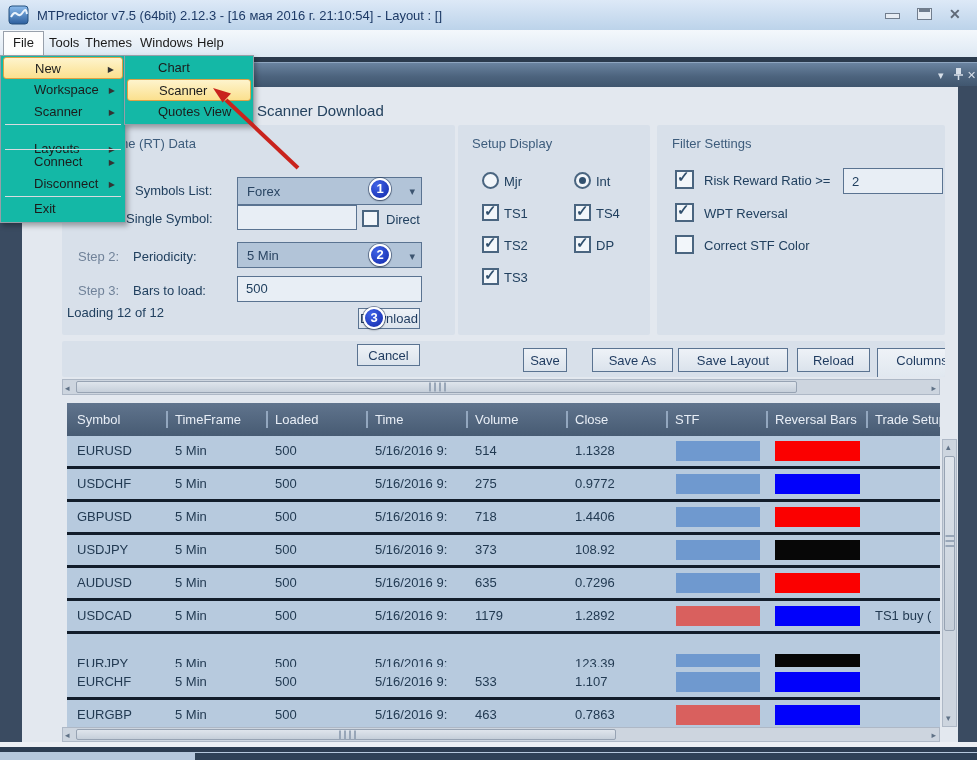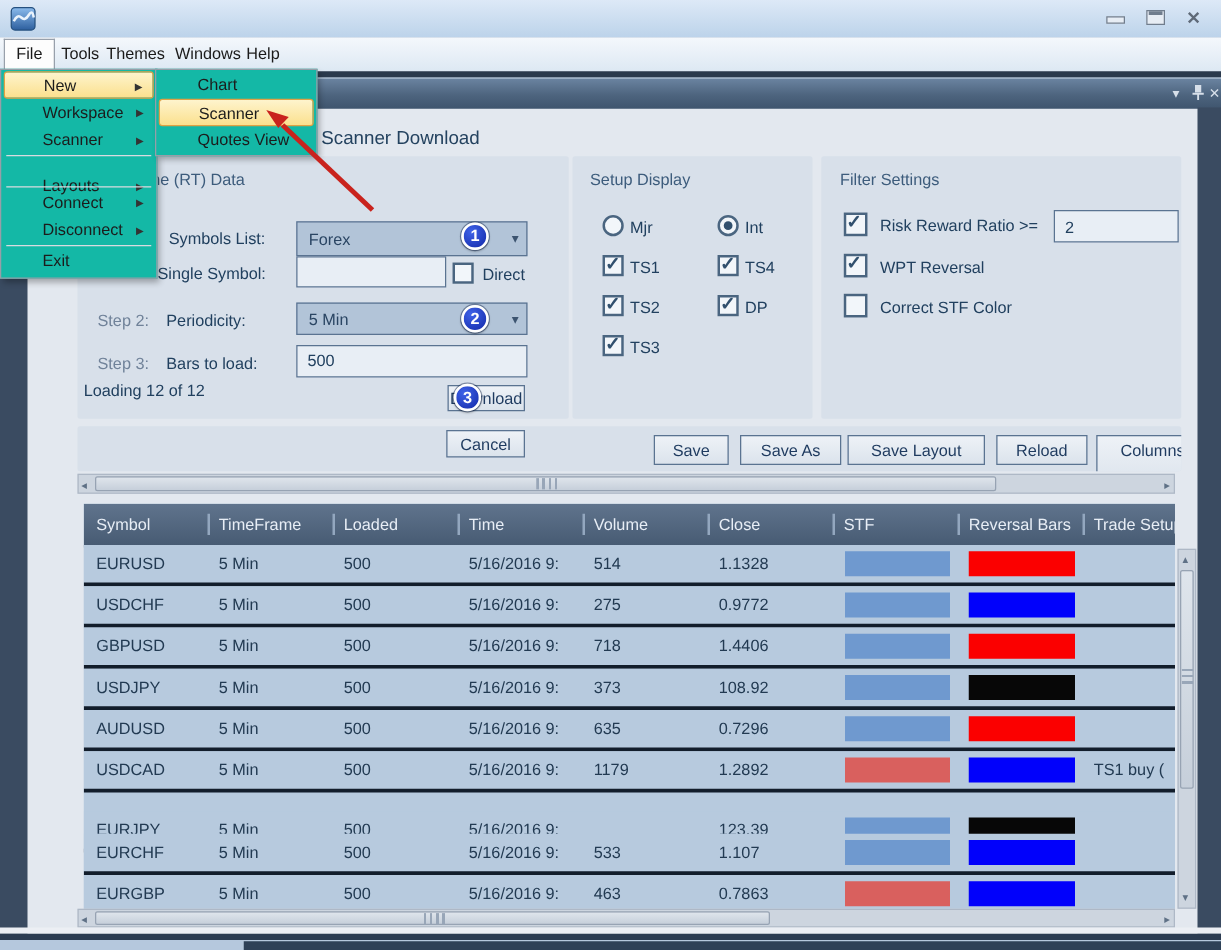--- a/index.html
+++ b/index.html
@@ -114,20 +114,21 @@
           <defs>
         <linearGradient id="lg1" x1="0" y1="0" x2="0" y2="1">
           <stop offset="0" stop-color="#8cbced"></stop>
               <stop offset="1" stop-color="#2d5f9e"></stop>
             </linearGradient>
       </defs>
       <rect x="1" y="1" width="19" height="18" rx="3" fill="url(#lg1)" stroke="#25507f"></rect>
       <path d="M3 12 q3-6 6-3 t6-2 t4 2" fill="none" stroke="#eaf3fc" stroke-width="2"></path>
         </svg>
     </span>
+    <span class="abs title-text">MTPredictor v7.5 (64bit) 2.12.3 - [16 мая 2016 г. 21:10:54]  - Layout : []</span>
     <div class="abs btn-min"></div>
     <div class="abs btn-max"></div>
     <div class="abs btn-close winbtn">✕</div>
   </div>
 
   <div class="abs menubar">
     <div id="menubar-items">
         <div class="abs mb-item mb-open" style="left: 3px;">File</div>
         <div class="abs mb-item" style="left: 40px;">Tools</div>
         <div class="abs mb-item" style="left: 76px;">Themes</div>
@@ -260,21 +261,21 @@
         <div class="cb checked" style="left: 18px; top: 78px; width: 19px; height: 19px;"></div>
         <div class="lbl" style="left: 47px; top: 81px;">WPT Reversal</div>
         <div class="cb" style="left: 18px; top: 110px; width: 19px; height: 19px;"></div>
         <div class="lbl" style="left: 47px; top: 113px;">Correct STF Color</div>
       </div>
   </div>
 
   <div class="abs gbox" style="left:62px;top:341px;width:883px;height:36px;overflow:hidden;">
     <div class="btn" style="left:295px;top:3px;width:63px;height:22px;line-height:21px;">Cancel</div>
     <div id="action-buttons">
-        <div class="btn" style="left: 461px; top: 7px; width: 60px; height: 24px; line-height: 23px;">Save</div>
+        <div class="btn" style="left: 461px; top: 7px; width: 44px; height: 24px; line-height: 23px;">Save</div>
         <div class="btn" style="left: 530px; top: 7px; width: 81px; height: 24px; line-height: 23px;">Save As</div>
         <div class="btn" style="left: 616px; top: 7px; width: 110px; height: 24px; line-height: 23px;">Save Layout</div>
         <div class="btn" style="left: 735px; top: 7px; width: 73px; height: 24px; line-height: 23px;">Reload</div>
         <div class="btn" style="left: 815px; top: 7px; width: 90px; height: 42px; line-height: 23px;">Columns</div>
       </div>
   </div>
 
   <div class="abs scroll" style="left:62px;top:379px;width:878px;height:16px;">
     <span class="sarrow" style="left:2px;top:2px;">◂</span>
     <div class="sthumb" style="left:13px;top:1px;width:721px;height:12px;">

